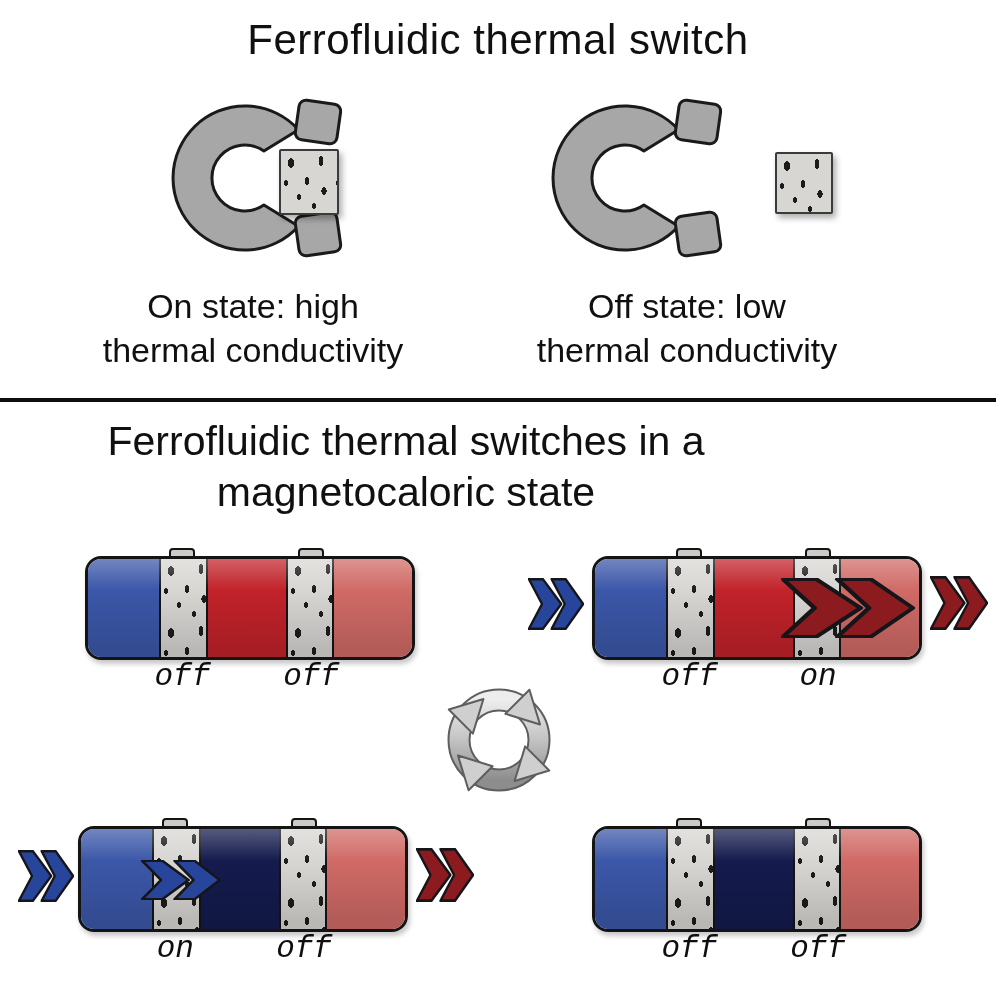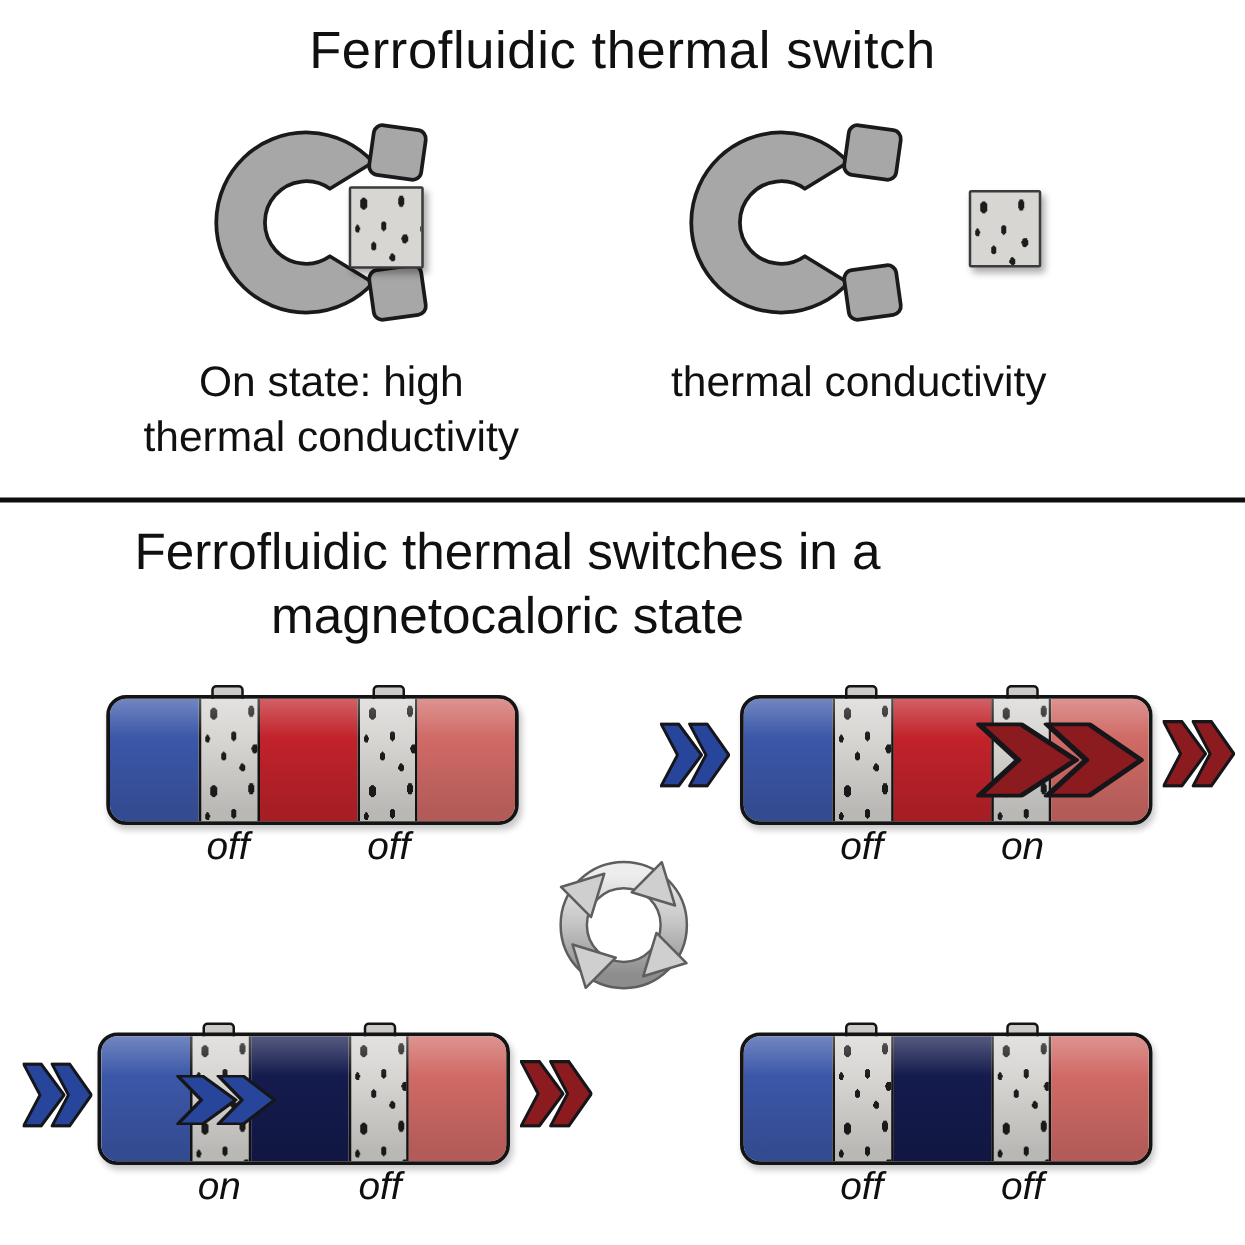--- a/index.html
+++ b/index.html
@@ -5,21 +5,21 @@
   html,body{margin:0;padding:0;}
   body{
     width:996px;height:996px;background:#ffffff;position:relative;overflow:hidden;
     font-family:"Liberation Sans",sans-serif;color:#101010;
   }
   .abs{position:absolute;}
 
   
   .title1{top:16px;left:0;width:996px;text-align:center;font-size:42px;letter-spacing:.5px;}
   .caption{width:380px;text-align:center;font-size:34px;line-height:1.3;}
-  .cap-on{left:75px;top:284px;}
+  .cap-on{left:63px;top:284px;}
   .cap-off{left:497px;top:284px;}
   .divider{top:398px;left:0;width:996px;height:4px;background:#0e0e0e;}
   .title2{top:416px;left:0;width:812px;text-align:center;font-size:41px;line-height:1.25;}
 
   
   .speckle{
     background-color:var(--ferrofluid_bg,#d8d6d3);
     background-image:
       radial-gradient(4px 6px at 10px 12px, var(--speckle_dark,#1c1c1c) 78%, transparent 80%),
       radial-gradient(3px 5px at 26px 30px, var(--speckle_dark,#1c1c1c) 78%, transparent 80%),
@@ -34,21 +34,21 @@
   
   .magnet-fig{top:92px;height:175px;}
   .fig-on{left:165px;width:210px;}
   .fig-off{left:545px;width:300px;}
   .ff-block{
     position:absolute;border:2px solid #3b3b3b;border-radius:2px;
     box-shadow:3px 4px 6px rgba(0,0,0,.32);
   }
 
   
-  .device{position:absolute;width:330px;height:150px;}
+  .device{position:absolute;width:330px;height:150px;font-family:Liberation Mono, monospace;}
   .bar{
     position:relative;height:98px;border:3px solid #141414;border-radius:16px;
     overflow:hidden;display:flex;box-shadow:2px 4px 5px rgba(0,0,0,.22);
   }
   .bar::after{
     content:"";position:absolute;inset:0;pointer-events:none;
     background:linear-gradient(180deg,rgba(255,255,255,.28),rgba(255,255,255,0) 32%,rgba(0,0,0,.14) 92%);
   }
   .seg{height:100%;box-sizing:border-box;}
   .s-blue{width:22%;background:var(--segment_blue,#3b57a8);}
@@ -109,20 +109,21 @@
     <rect x="132" y="122" width="42" height="40" rx="7" transform="rotate(-8 153 142)" style="fill:var(--magnet_body)" stroke="#1a1a1a" stroke-width="3"></rect>
   </svg>
   <div class="speckle ff-block" style="left:230px;top:60px;width:54px;height:58px;"></div>
 </div>
 
 <div class="abs caption cap-on">
   <div>On state: high</div>
   <div>thermal conductivity</div>
 </div>
 <div class="abs caption cap-off">
+  <div>Off state: low</div>
   <div>thermal conductivity</div>
 </div>
 
 <div class="abs divider"></div>
 
 <div class="abs title2">
   <div>Ferrofluidic thermal switches in a</div>
   <div>magnetocaloric state</div>
 </div>
 

